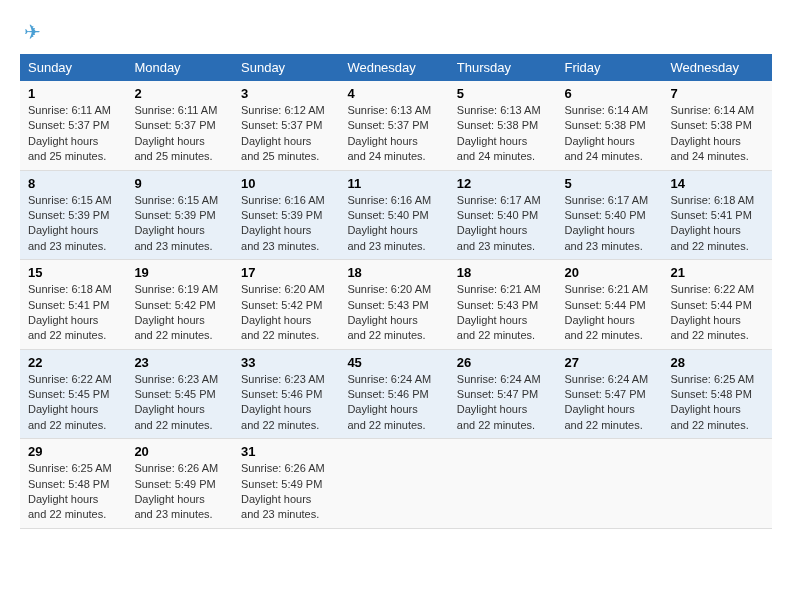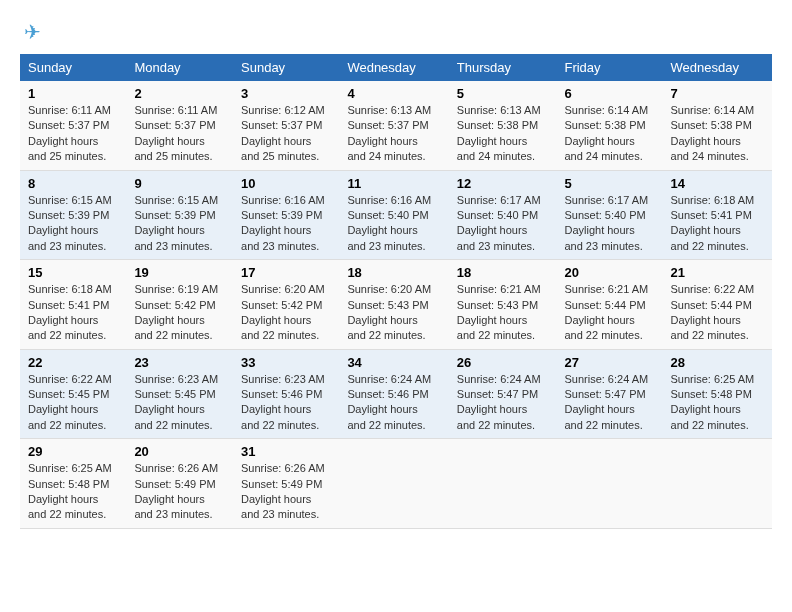--- a/index.html
+++ b/index.html
@@ -325,21 +325,21 @@
         <td>
         <span class="day-num">33</span>
         <div class="day-info">
           Sunrise: 6:23 AM<br>
           Sunset: 5:46 PM<br>
           Daylight hours<br>
           and 22 minutes.
         </div>
       </td>
         <td>
-        <span class="day-num">34</span>
+        <span class="day-num">45</span>
         <div class="day-info">
           Sunrise: 6:24 AM<br>
           Sunset: 5:46 PM<br>
           Daylight hours<br>
           and 22 minutes.
         </div>
       </td>
         <td>
         <span class="day-num">26</span>
         <div class="day-info">

